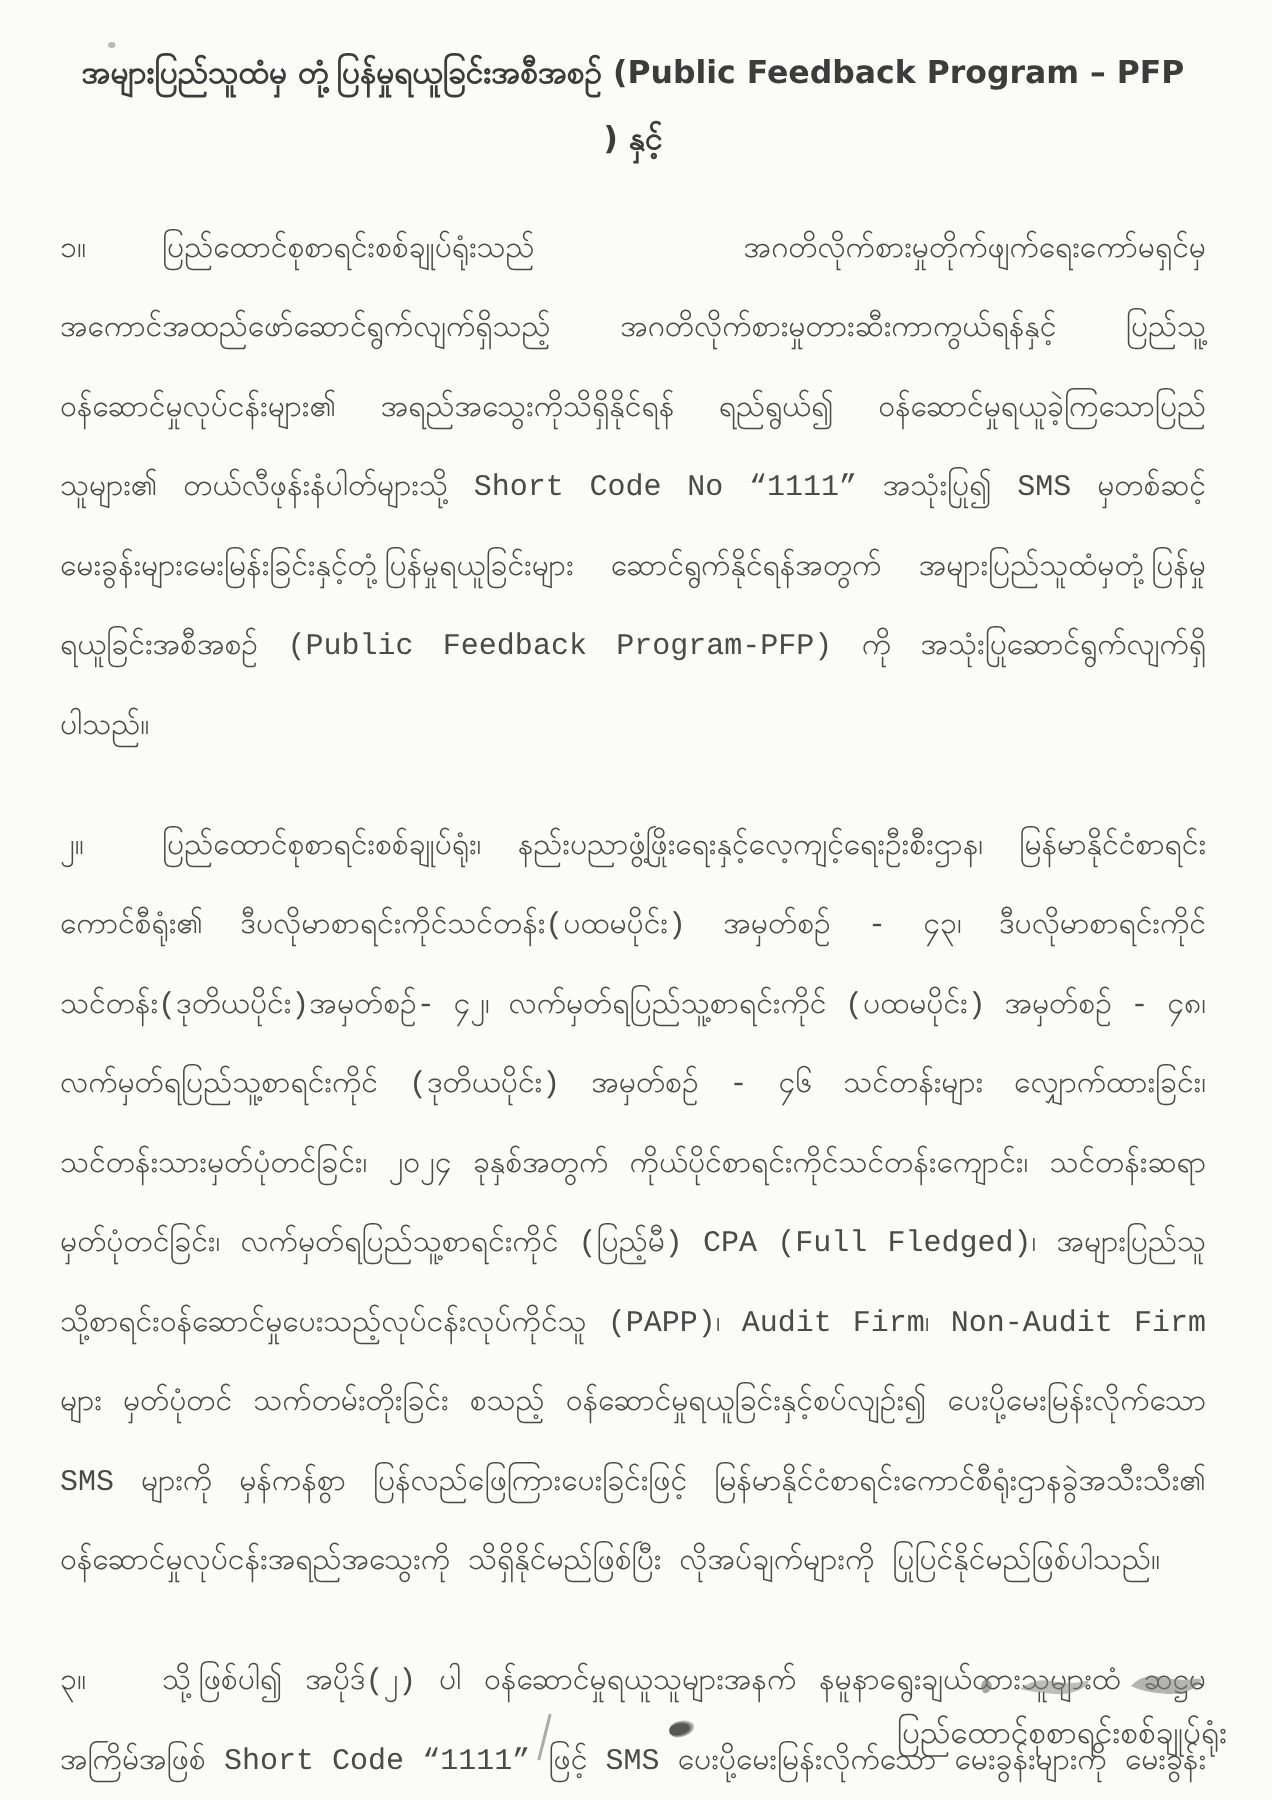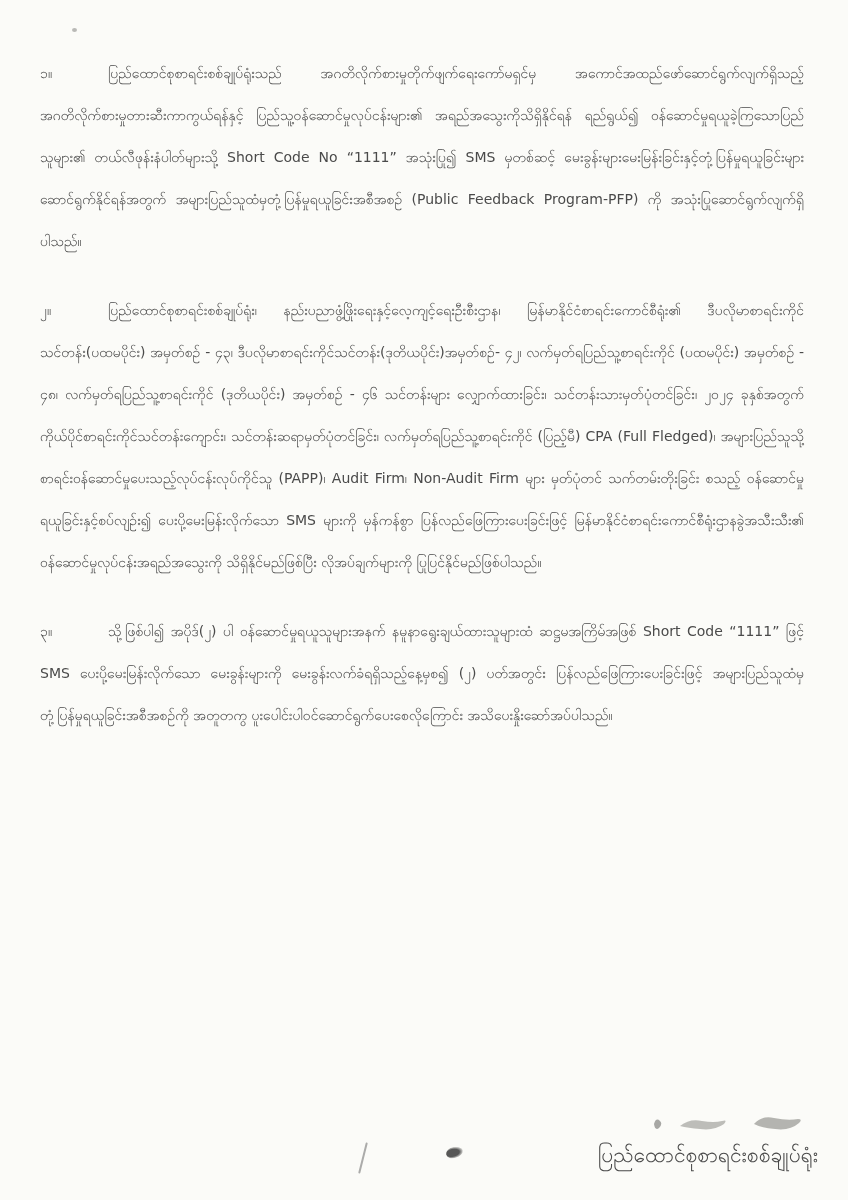--- a/index.html
+++ b/index.html
@@ -24,25 +24,26 @@
     font-size: 21px;
     font-weight: 700;
     color: var(--title_ink, #3c3c3c);
     line-height: 44px;
     margin: 0 10px;
   }
   .body-text {
     margin-top: 26px;
   }
   .para {
-    font-size: 14px;
-    line-height: 42px;
+    font-size: 20px;
+    line-height: 53px;
     text-align: justify;
     margin: 0 0 27px 0;
     color: var(--ink, #4a4a4a);
+    font-family: Liberation Mono, monospace;
   }
   .para .num {
     display: inline-block;
     width: 68px;
   }
   .signature {
     position: absolute;
     right: 30px;
     bottom: 28px;
     font-size: 21px;
@@ -73,20 +74,21 @@
     background: #b9b9b6;
     border-radius: 50%;
   }
 </style>
 </head>
 <body>
 
 <div class="page">
 
   <div class="doc-title">
+    <div>အများပြည်သူထံမှ တုံ့ပြန်မှုရယူခြင်းအစီအစဉ် (Public Feedback Program – PFP ) နှင့်</div>
   </div>
 
   <div class="body-text">
     <p class="para"><span class="num">၁။</span><span>ပြည်ထောင်စုစာရင်းစစ်ချုပ်ရုံးသည် အဂတိလိုက်စားမှုတိုက်ဖျက်ရေးကော်မရှင်မှ အကောင်အထည်ဖော်ဆောင်ရွက်လျက်ရှိသည့် အဂတိလိုက်စားမှုတားဆီးကာကွယ်ရန်နှင့် ပြည်သူ့ဝန်ဆောင်မှုလုပ်ငန်းများ၏ အရည်အသွေးကိုသိရှိနိုင်ရန် ရည်ရွယ်၍ ဝန်ဆောင်မှုရယူခဲ့ကြသောပြည်သူများ၏ တယ်လီဖုန်းနံပါတ်များသို့ Short Code No “1111” အသုံးပြု၍ SMS မှတစ်ဆင့် မေးခွန်းများမေးမြန်းခြင်းနှင့်တုံ့ပြန်မှုရယူခြင်းများ ဆောင်ရွက်နိုင်ရန်အတွက် အများပြည်သူထံမှတုံ့ပြန်မှုရယူခြင်းအစီအစဉ် (Public Feedback Program-PFP) ကို အသုံးပြုဆောင်ရွက်လျက်ရှိပါသည်။</span></p>
 
     <p class="para"><span class="num">၂။</span><span>ပြည်ထောင်စုစာရင်းစစ်ချုပ်ရုံး၊ နည်းပညာဖွံ့ဖြိုးရေးနှင့်လေ့ကျင့်ရေးဦးစီးဌာန၊ မြန်မာနိုင်ငံစာရင်းကောင်စီရုံး၏ ဒီပလိုမာစာရင်းကိုင်သင်တန်း(ပထမပိုင်း) အမှတ်စဉ် - ၄၃၊ ဒီပလိုမာစာရင်းကိုင်သင်တန်း(ဒုတိယပိုင်း)အမှတ်စဉ်- ၄၂၊ လက်မှတ်ရပြည်သူ့စာရင်းကိုင် (ပထမပိုင်း) အမှတ်စဉ် - ၄၈၊ လက်မှတ်ရပြည်သူ့စာရင်းကိုင် (ဒုတိယပိုင်း) အမှတ်စဉ် - ၄၆ သင်တန်းများ လျှောက်ထားခြင်း၊ သင်တန်းသားမှတ်ပုံတင်ခြင်း၊ ၂၀၂၄ ခုနှစ်အတွက် ကိုယ်ပိုင်စာရင်းကိုင်သင်တန်းကျောင်း၊ သင်တန်းဆရာမှတ်ပုံတင်ခြင်း၊ လက်မှတ်ရပြည်သူ့စာရင်းကိုင် (ပြည့်မီ) CPA (Full Fledged)၊ အများပြည်သူသို့စာရင်းဝန်ဆောင်မှုပေးသည့်လုပ်ငန်းလုပ်ကိုင်သူ (PAPP)၊ Audit Firm၊ Non-Audit Firm များ မှတ်ပုံတင် သက်တမ်းတိုးခြင်း စသည့် ဝန်ဆောင်မှုရယူခြင်းနှင့်စပ်လျဉ်း၍ ပေးပို့မေးမြန်းလိုက်သော SMS များကို မှန်ကန်စွာ ပြန်လည်ဖြေကြားပေးခြင်းဖြင့် မြန်မာနိုင်ငံစာရင်းကောင်စီရုံးဌာနခွဲအသီးသီး၏ ဝန်ဆောင်မှုလုပ်ငန်းအရည်အသွေးကို သိရှိနိုင်မည်ဖြစ်ပြီး လိုအပ်ချက်များကို ပြုပြင်နိုင်မည်ဖြစ်ပါသည်။</span></p>
 
     <p class="para"><span class="num">၃။</span><span>သို့ဖြစ်ပါ၍ အပိုဒ်(၂) ပါ ဝန်ဆောင်မှုရယူသူများအနက် နမူနာရွေးချယ်ထားသူများထံ ဆဋ္ဌမအကြိမ်အဖြစ် Short Code “1111” ဖြင့် SMS ပေးပို့မေးမြန်းလိုက်သော မေးခွန်းများကို မေးခွန်းလက်ခံရရှိသည့်နေ့မှစ၍ (၂) ပတ်အတွင်း ပြန်လည်ဖြေကြားပေးခြင်းဖြင့် အများပြည်သူထံမှ တုံ့ပြန်မှုရယူခြင်းအစီအစဉ်ကို အတူတကွ ပူးပေါင်းပါဝင်ဆောင်ရွက်ပေးစေလိုကြောင်း အသိပေးနှိုးဆော်အပ်ပါသည်။</span></p>
   </div>
 

